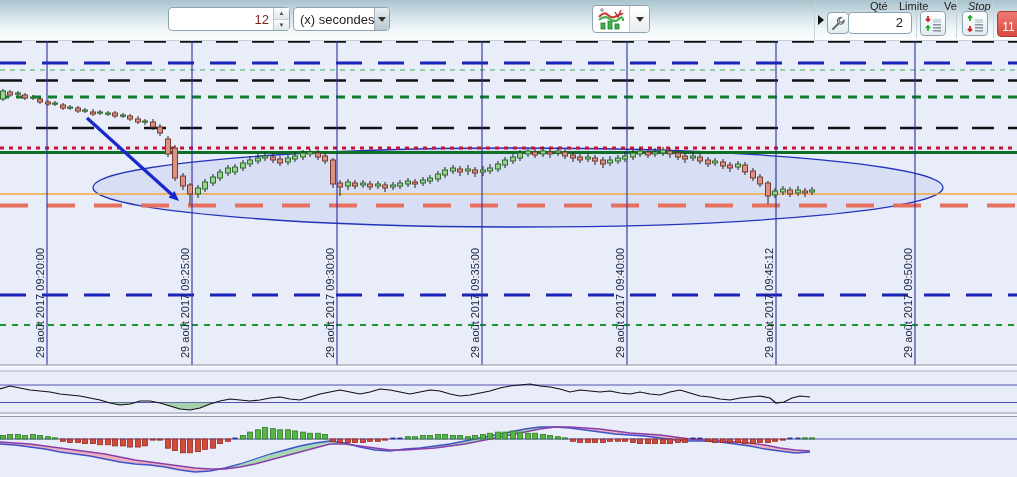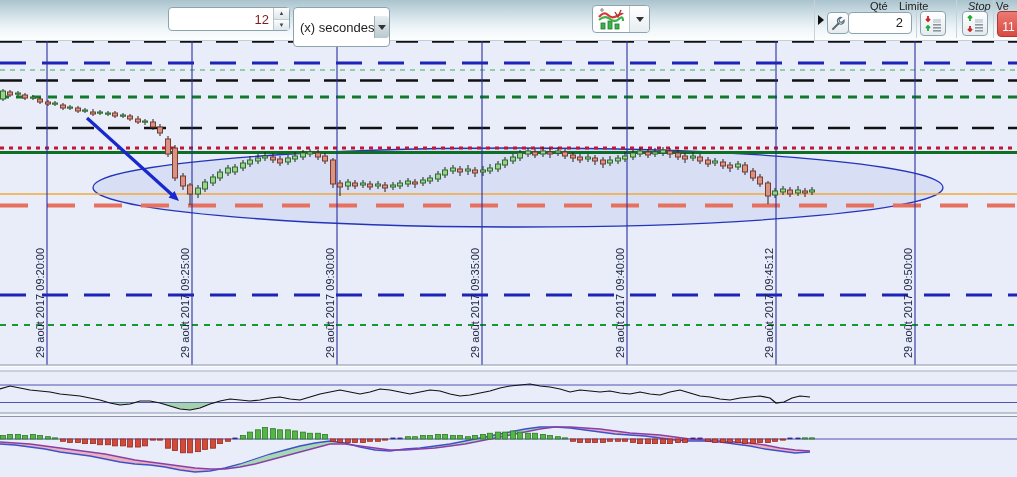--- a/index.html
+++ b/index.html
@@ -17,21 +17,21 @@
     left:168px;top:7px;width:122px;height:24px;background:#fff;
     border:1px solid #8fa3af;border-radius:4px;box-sizing:border-box;
     display:flex;align-items:center;position:absolute;
   }
   .spin-value{flex:1;text-align:right;font-size:13px;color:#7f1d1d;padding-right:4px;}
   .spin-btns{width:15px;height:22px;display:flex;flex-direction:column;border-left:1px solid #b6c3cb;}
   .spin-btn{flex:1;display:flex;align-items:center;justify-content:center;
     background:linear-gradient(#fdfdfd,#dde6ea);font-size:6px;color:#445;cursor:pointer;}
   .spin-btn.up{border-bottom:1px solid #c2ccd2;}
   .dropdown{
-    left:293px;top:7px;width:97px;height:40px;background:#fff;
+    left:293px;top:7px;width:97px;height:24px;background:#fff;
     border:1px solid #8fa3af;border-radius:4px;box-sizing:border-box;
     display:flex;align-items:center;position:absolute;
   }
   .dd-label{flex:1;font-size:13px;color:#222;padding-left:6px;white-space:nowrap;}
   .dd-btn{width:19px;height:22px;border-left:1px solid #9fb0ba;border-radius:0 3px 3px 0;
     background:linear-gradient(#e9eff2,#b9c8d0);display:flex;align-items:center;justify-content:center;}
   .dd-arrow{width:0;height:0;border-left:4px solid transparent;border-right:4px solid transparent;border-top:5px solid #333;}
   .charttype{
     left:592px;top:5px;width:58px;height:28px;background:#fff;border:1px solid #8fa3af;
     border-radius:4px;box-sizing:border-box;display:flex;align-items:center;position:absolute;
@@ -570,15 +570,15 @@
       <path d="M4 6 v-4 M2 3 l2-2 2 2" stroke="#22aa33" stroke-width="1.8" fill="none"></path>
       <path d="M4 11 v4 M2 14 l2 2 2-2" stroke="#cc2222" stroke-width="1.8" fill="none"></path>
       <rect x="9" y="9" width="8" height="1.6" fill="#8a979e"></rect>
       <rect x="9" y="12" width="8" height="1.6" fill="#8a979e"></rect>
       <rect x="9" y="15" width="8" height="1.6" fill="#8a979e"></rect>
       <rect x="9" y="4" width="8" height="4" fill="#cdd7dc"></rect>
     </svg>
   </div>
 
   <div class="right-sep" style="left:993px;height:38px;"></div>
-  <div class="grp-label" style="left:996px;">Ve</div>
+  <div class="grp-label" style="left:944px;">Ve</div>
   <div class="sell-btn">11</div>
 </div>
 
 </body></html>

